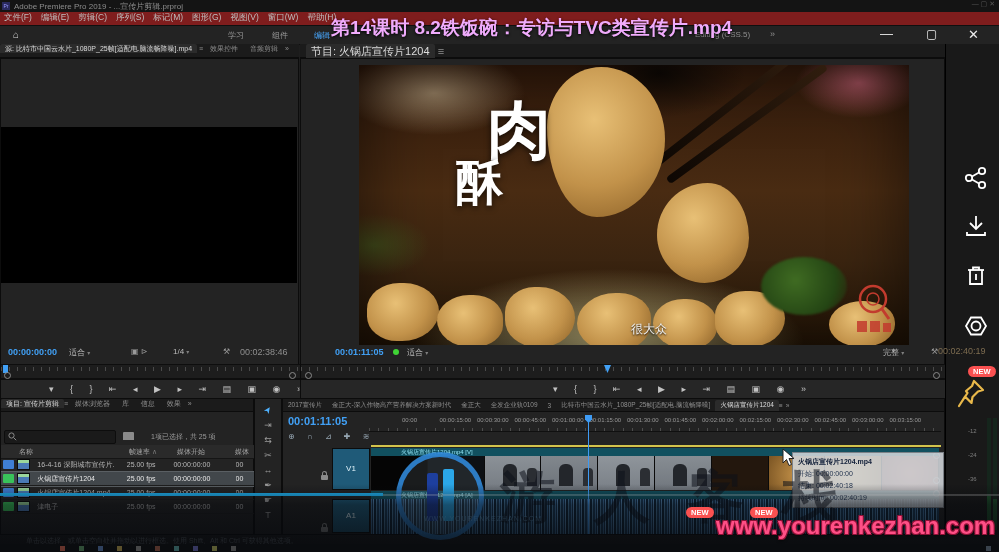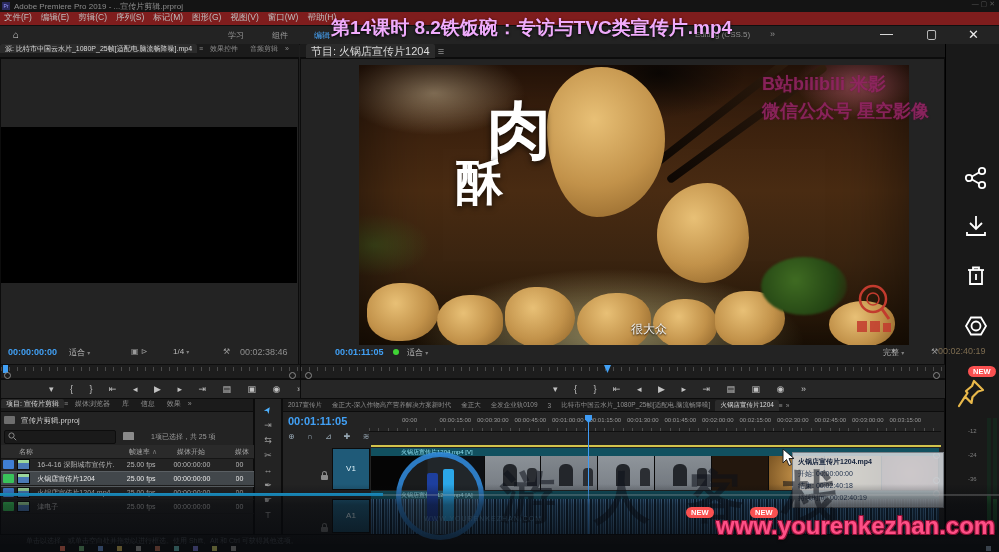--- a/index.html
+++ b/index.html
@@ -172,24 +172,20 @@
 
   <div class="abs panel" style="left:0;top:398px;width:254px;height:137px;">
     <div class="tabbar" style="height:13px;font-size:7px;white-space:nowrap;overflow:hidden;">
       <span class="tab-active">项目: 宣传片剪辑</span><span style="color:#8f8f8f;">≡</span>
       <span class="tab-dim">媒体浏览器</span>
       <span class="tab-dim">库</span>
       <span class="tab-dim">信息</span>
       <span class="tab-dim">效果</span>
       <span style="color:#8f8f8f;">»</span>
     </div>
-    <div class="abs" style="left:0;top:15px;width:254px;height:13px;">
-      <div class="abs" style="left:3px;top:2px;width:11px;height:8px;background:#6e6e6e;border-radius:1px;"></div>
-      <span class="abs" style="left:20px;top:2px;font-size:7.5px;color:#cfcfcf;">宣传片剪辑.prproj</span>
-    </div>
     <div class="abs" style="left:0;top:30px;width:254px;height:15px;">
       <div class="abs" style="left:3px;top:1px;width:110px;height:12px;background:#1a1a1a;border:1px solid #0d0d0d;border-radius:2px;">
         <span class="abs" style="left:3px;top:1px;">
           <svg width="9" height="9" viewBox="0 0 9 9">
               <circle cx="3.5" cy="3.5" r="2.6" fill="none" stroke="#8a8a8a" stroke-width="1"></circle>
               <line x1="5.6" y1="5.6" x2="8.2" y2="8.2" stroke="#8a8a8a" stroke-width="1"></line>
             </svg>
         </span>
       </div>
       <div class="abs" style="left:122px;top:3px;width:11px;height:8px;background:#8a8a8a;border-radius:1px 1px 0 0;"></div>
@@ -332,24 +328,20 @@
   <div class="abs" style="left:782px;top:448px;z-index:4;">
     <svg width="14" height="19" viewBox="0 0 14 19">
         <path d="M1 1 L1 15 L4.5 11.5 L7 17.5 L9.5 16.5 L7 10.5 L12 10.5 Z" fill="#fff" stroke="#222" stroke-width="1"></path>
       </svg>
   </div>
 
   <div class="abs" style="left:0;top:535px;width:999px;height:9px;background:#1f1f1f;">
     <span style="position:absolute;left:26px;top:1px;font-size:7px;color:rgba(150,160,170,.75);white-space:nowrap;">单击以选择。或单击空白处并拖动以进行框选。使用 Shift、Alt 和 Ctrl 可获得其他选项。</span>
   </div>
 
-  <div class="abs" style="left:762px;top:72px;z-index:4;font-weight:bold;color:rgba(148,38,100,.85);text-shadow:0 0 2px rgba(90,10,60,.5);">
-    <div style="font-size:18px;">B站bilibili 米影</div>
-    <div style="font-size:18px;margin-top:3px;">微信公众号 星空影像</div>
-  </div>
   <div class="abs" style="left:500px;top:460px;z-index:5;">
     <span class="wm-ink" style="font-size:56px;letter-spacing:38px;white-space:nowrap;">游人客栈</span>
   </div>
   <div class="abs" style="left:396px;top:452px;z-index:5;width:88px;height:88px;border:5px solid rgba(47,134,214,.9);border-radius:50%;box-sizing:border-box;background:rgba(215,232,248,.10);">
     <div class="abs" style="left:26px;top:16px;width:11px;height:48px;background:#1d3f9e;border-radius:2px;"></div>
     <div class="abs" style="left:42px;top:12px;width:11px;height:52px;background:#2ba7e8;border-radius:2px;"></div>
   </div>
   <span class="abs" style="left:424px;top:515px;z-index:5;font-size:7px;letter-spacing:1px;color:rgba(130,200,250,.55);">WWW.YOURENKEZHAN.COM</span>
 
   <div class="abs" style="left:331px;top:15px;z-index:10;font-size:19px;font-weight:bold;color:#f0abfc;text-shadow:0 1px 3px #000;white-space:nowrap;">

